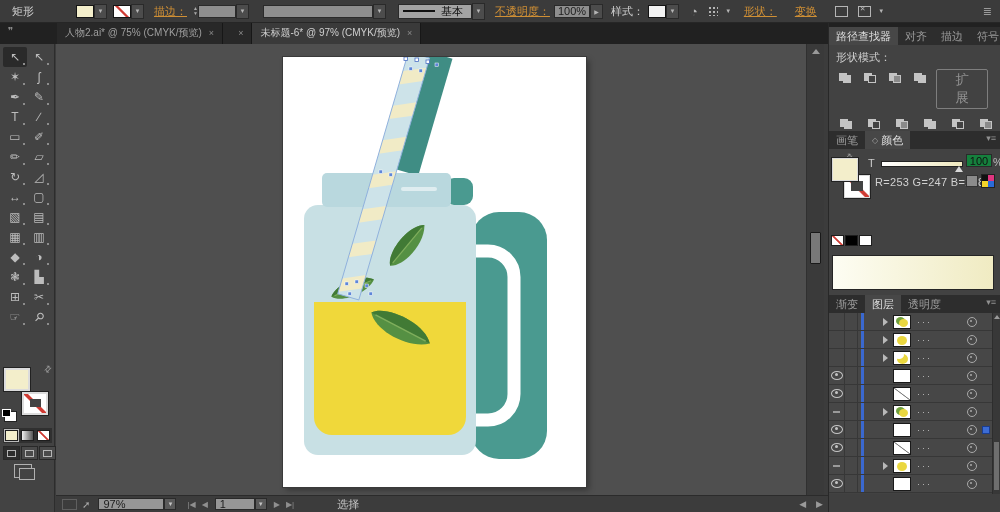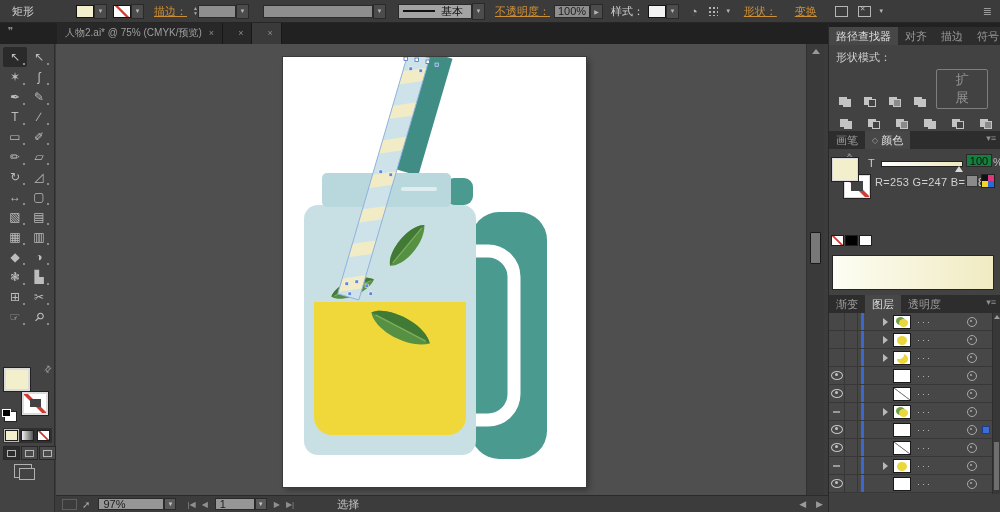--- a/index.html
+++ b/index.html
@@ -89,21 +89,21 @@
   .dock{position:absolute;left:828px;top:22px;width:172px;height:490px;background:#404040;
         border-left:1px solid #282828;box-sizing:border-box;z-index:20;}
   .dock-topstrip{height:5px;background:#212121;}
   .ptabs{height:18px;background:#2d2d2d;display:flex;align-items:stretch;position:relative;}
   .ptab{display:flex;align-items:center;padding:0 7px;color:#9b9b9b;white-space:nowrap;}
   .ptab.active{background:#474747;color:#dedede;}
   .ptab .picon{font-size:8px;margin-right:3px;color:#9b9b9b;}
   .pmenu{margin-left:auto;color:#909090;font-size:9px;padding:2px 4px 0 0;}
   .pbody{background:#424242;position:relative;}
   .plabel{color:#cfcfcf;padding:5px 0 2px 7px;}
-  .pfrow{display:flex;align-items:flex-end;padding:2px 4px 4px 7px;gap:7px;}
+  .pfrow{display:flex;align-items:flex-start;padding:2px 4px 4px 7px;gap:7px;}
   .pfbtn{width:22px;height:16px;display:flex;align-items:center;justify-content:center;}
   .pfa{width:8px;height:8px;background:#c4c4c4;}
   .pfb{width:8px;height:8px;border:1px solid #c4c4c4;margin:4px 0 0 -4px;box-sizing:border-box;}
   .pfbtn.vf .pfb{background:#c4c4c4;}
   .pfbtn.vh .pfb{background:#424242;}
   .pfbtn.vs .pfb{background:#8a8a8a;}
   .expandbtn{margin-left:auto;margin-right:8px;padding:1px 14px;border:1px solid #7e7e7e;
              border-radius:2px;color:#8f8f8f;background:transparent;}
   
   .colorbody{height:146px;}
@@ -224,20 +224,21 @@
     <div class="chev">❞</div>
     <div id="doc-tabs" style="display:flex;align-items:stretch;">
         <div class="dtab">
     <span class="dtab-label">人物2.ai* @ 75% (CMYK/预览)</span>
     <span class="dtab-close">×</span>
   </div>
         <div class="dtab">
     <span class="dtab-close">×</span>
   </div>
         <div class="dtab active">
+    <span class="dtab-label">未标题-6* @ 97% (CMYK/预览)</span>
     <span class="dtab-close">×</span>
   </div>
       </div>
   </div>
 
   <div class="toolpanel">
     <div id="tools-grid">
         <div class="tool active">
           <span class="tglyph">↖</span>
         </div>

